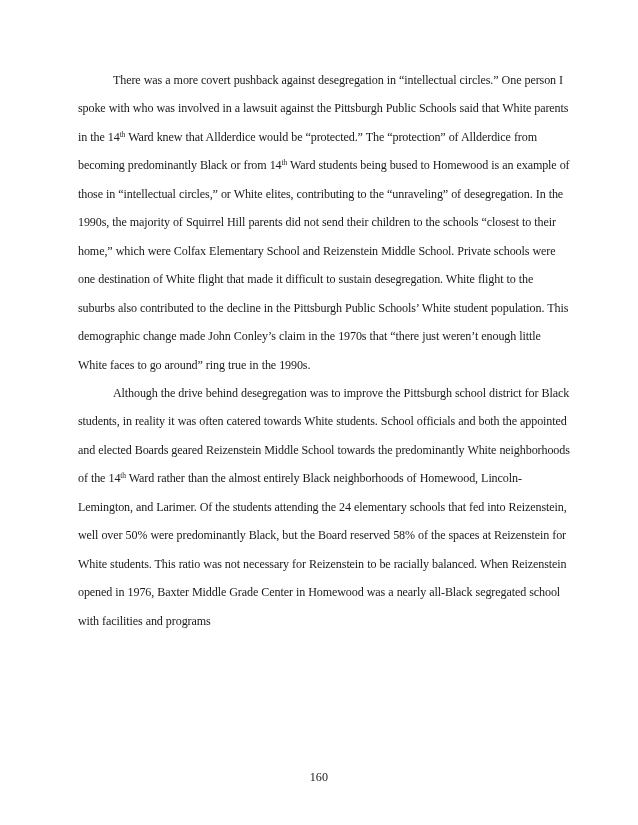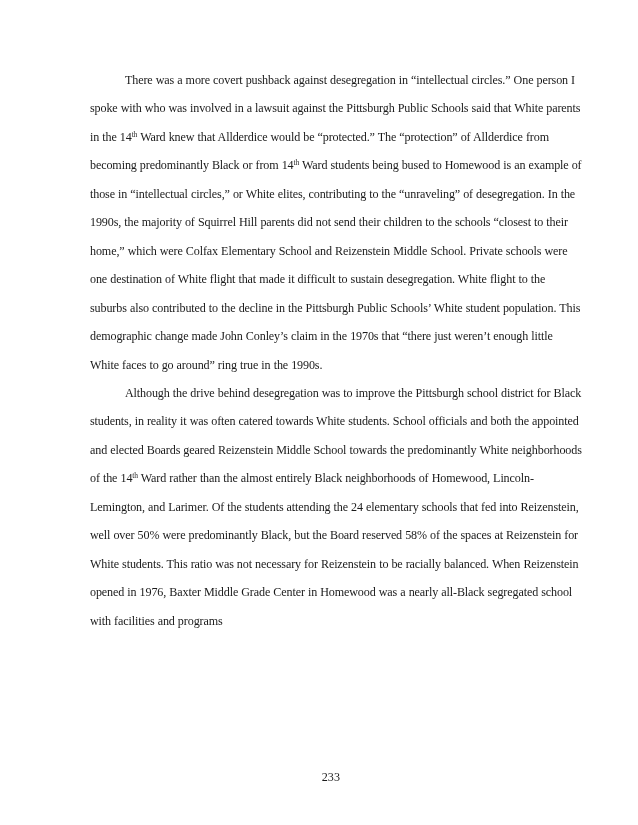--- a/index.html
+++ b/index.html
@@ -16,21 +16,20 @@
     position: relative;
   }
 
   .page {
     position: absolute;
     left: 0;
     top: 0;
     width: 532px;
     height: 825px;
     background: #ffffff;
-    margin-left: 12px;
   }
 
   .text-body {
     position: absolute;
     left: 78px;
     top: 66px;
     width: 492px;
   }
 
   .para {
@@ -70,15 +69,15 @@
 </head>
 <body>
 
 <div class="page">
 
   <div class="text-body">
     <p class="para">There was a more covert pushback against desegregation in “intellectual circles.”  One person I spoke with who was involved in a lawsuit against the Pittsburgh Public Schools said that White parents in the 14<sup>th</sup> Ward knew that Allderdice would be “protected.”  The “protection” of Allderdice from becoming predominantly Black or from 14<sup>th</sup> Ward students being bused to Homewood is an example of those in “intellectual circles,” or White elites, contributing to the “unraveling” of desegregation.  In the 1990s, the majority of Squirrel Hill parents did not send their children to the schools “closest to their home,” which were Colfax Elementary School and Reizenstein Middle School.  Private schools were one destination of White flight that made it difficult to sustain desegregation.  White flight to the suburbs also contributed to the decline in the Pittsburgh Public Schools’ White student population.  This demographic change made John Conley’s claim in the 1970s that “there just weren’t enough little White faces to go around” ring true in the 1990s.</p>
     <p class="para">Although the drive behind desegregation was to improve the Pittsburgh school district for Black students, in reality it was often catered towards White students.  School officials and both the appointed and elected Boards geared Reizenstein Middle School towards the predominantly White neighborhoods of the 14<sup>th</sup> Ward rather than the almost entirely Black neighborhoods of Homewood, Lincoln-Lemington, and Larimer.  Of the students attending the 24 elementary schools that fed into Reizenstein, well over 50% were predominantly Black, but the Board reserved 58% of the spaces at Reizenstein for White students.   This ratio was not necessary for Reizenstein to be racially balanced.  When Reizenstein opened in 1976, Baxter Middle Grade Center in Homewood was a nearly all-Black segregated school with facilities and programs</p>
   </div>
 
-  <div class="page-number">233</div>
+  <div class="page-number">160</div>
 
 </div>
 
 </body></html>

